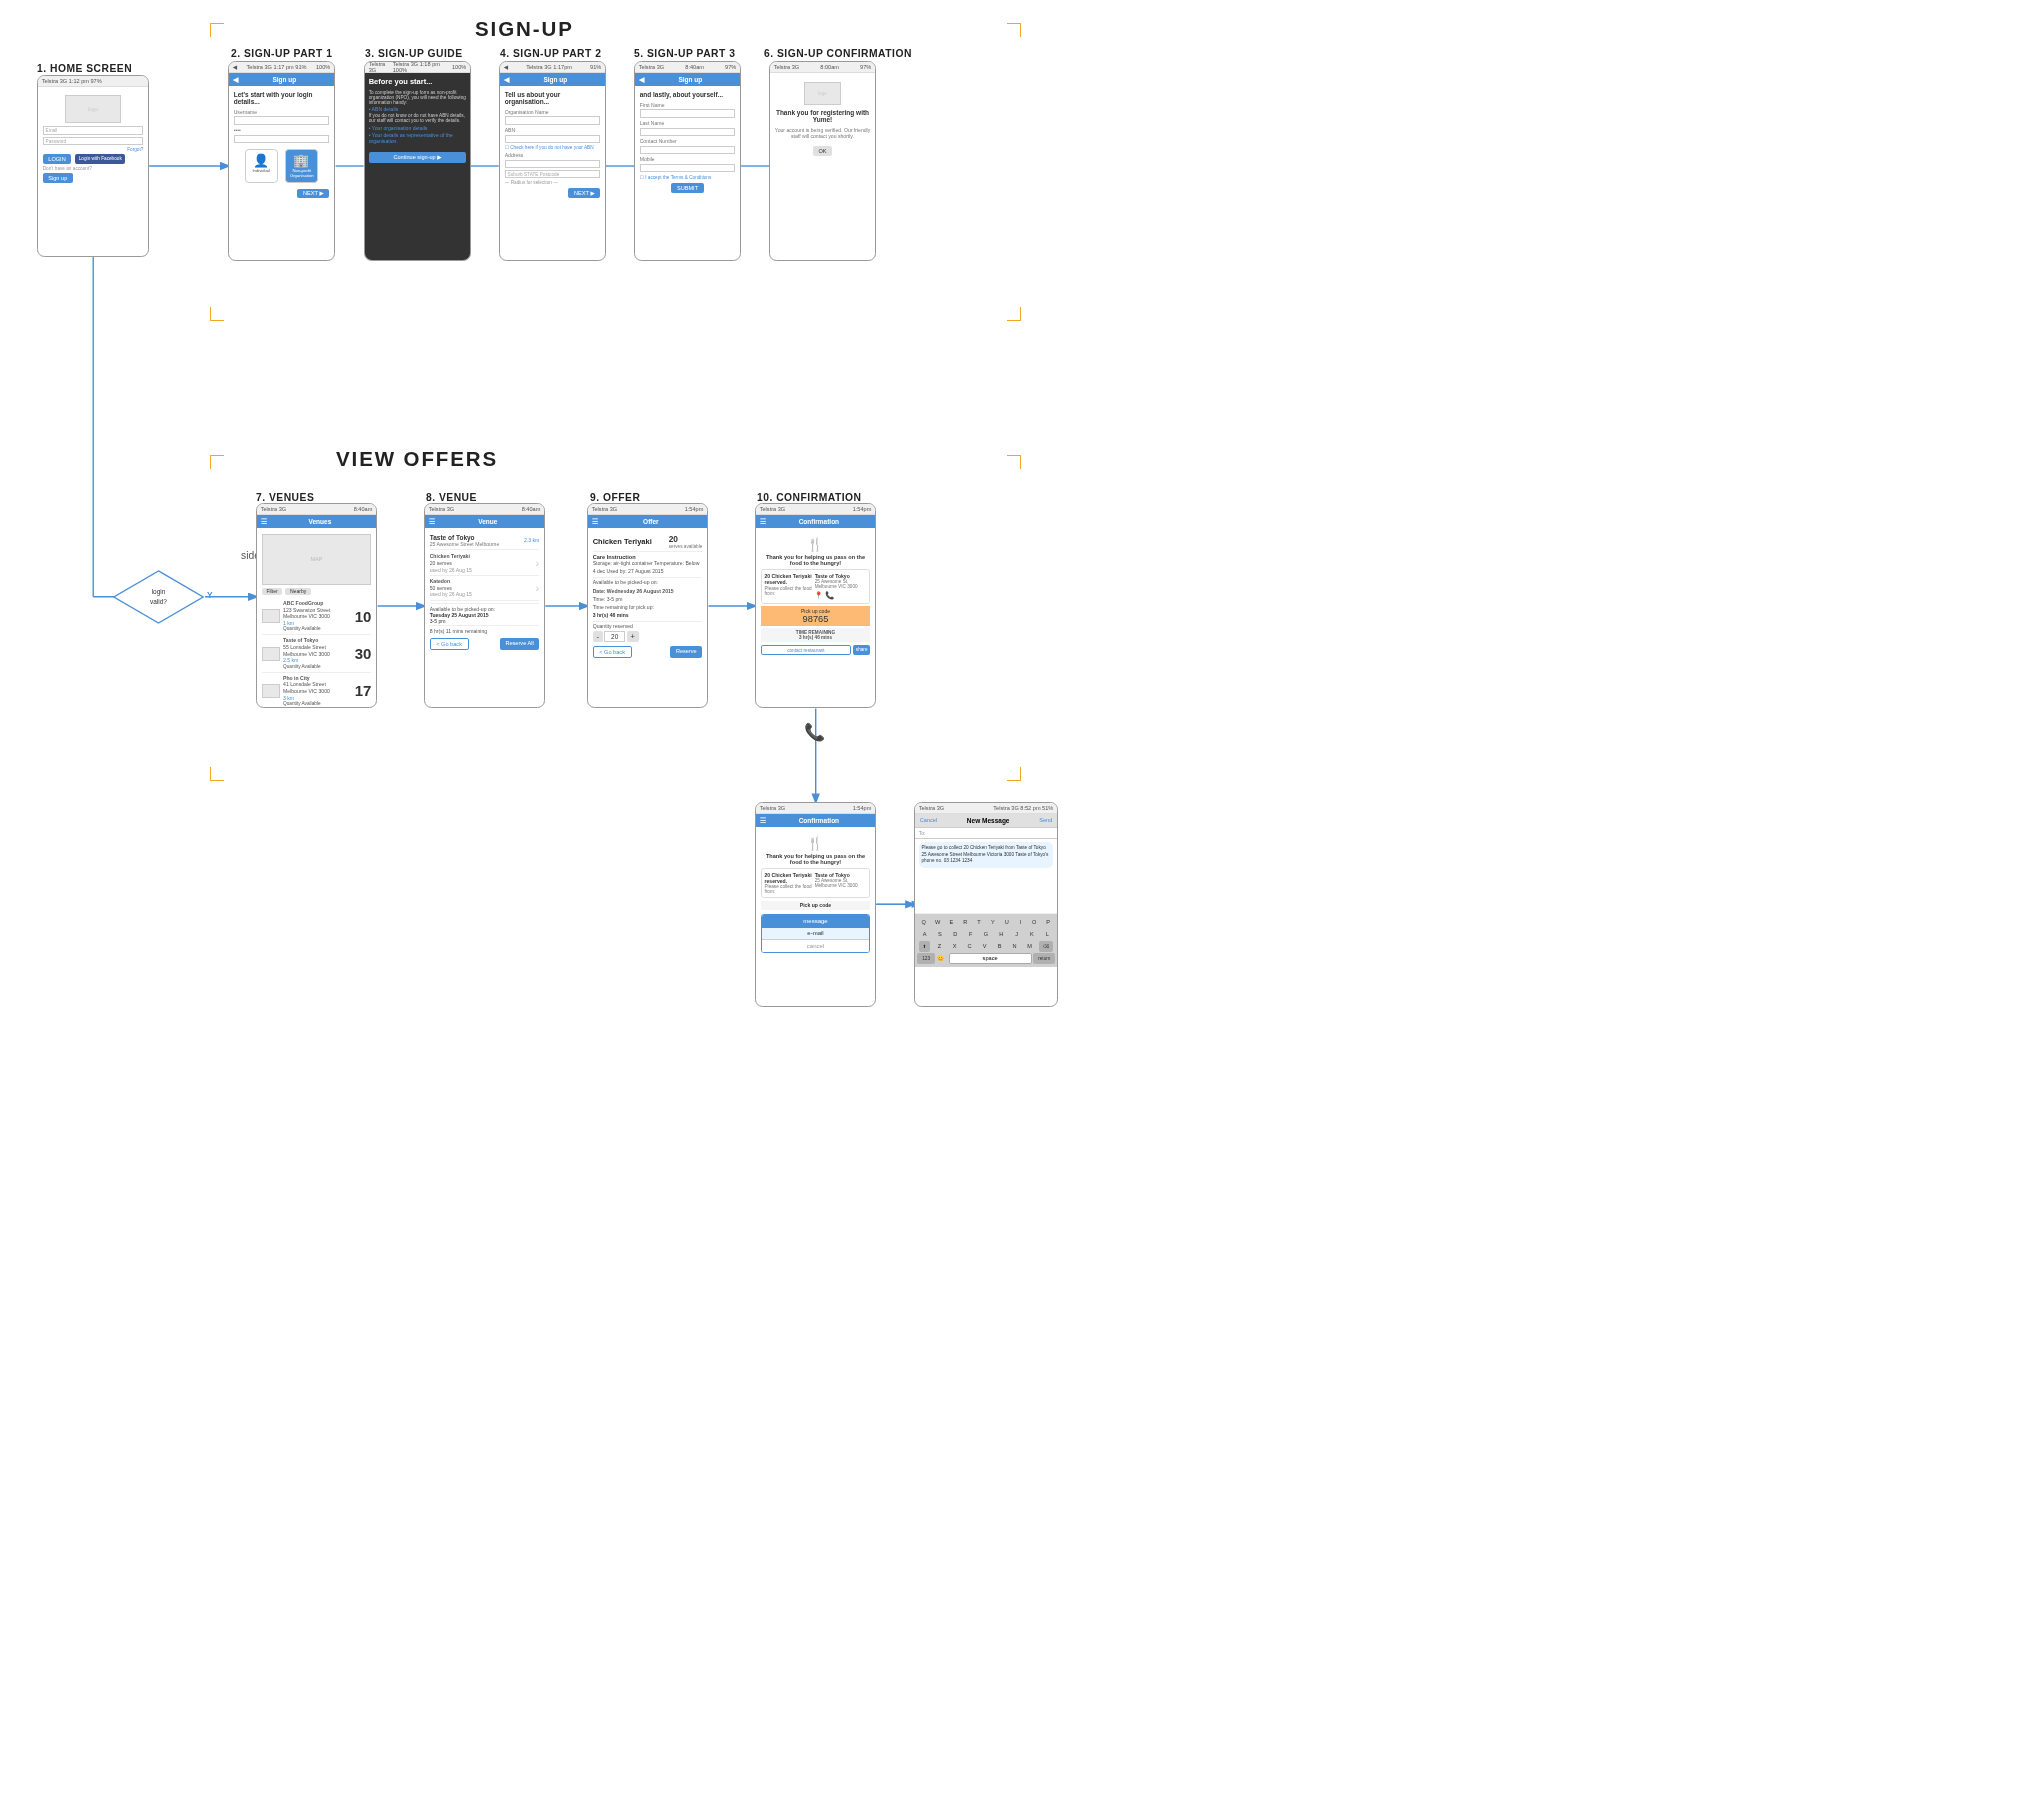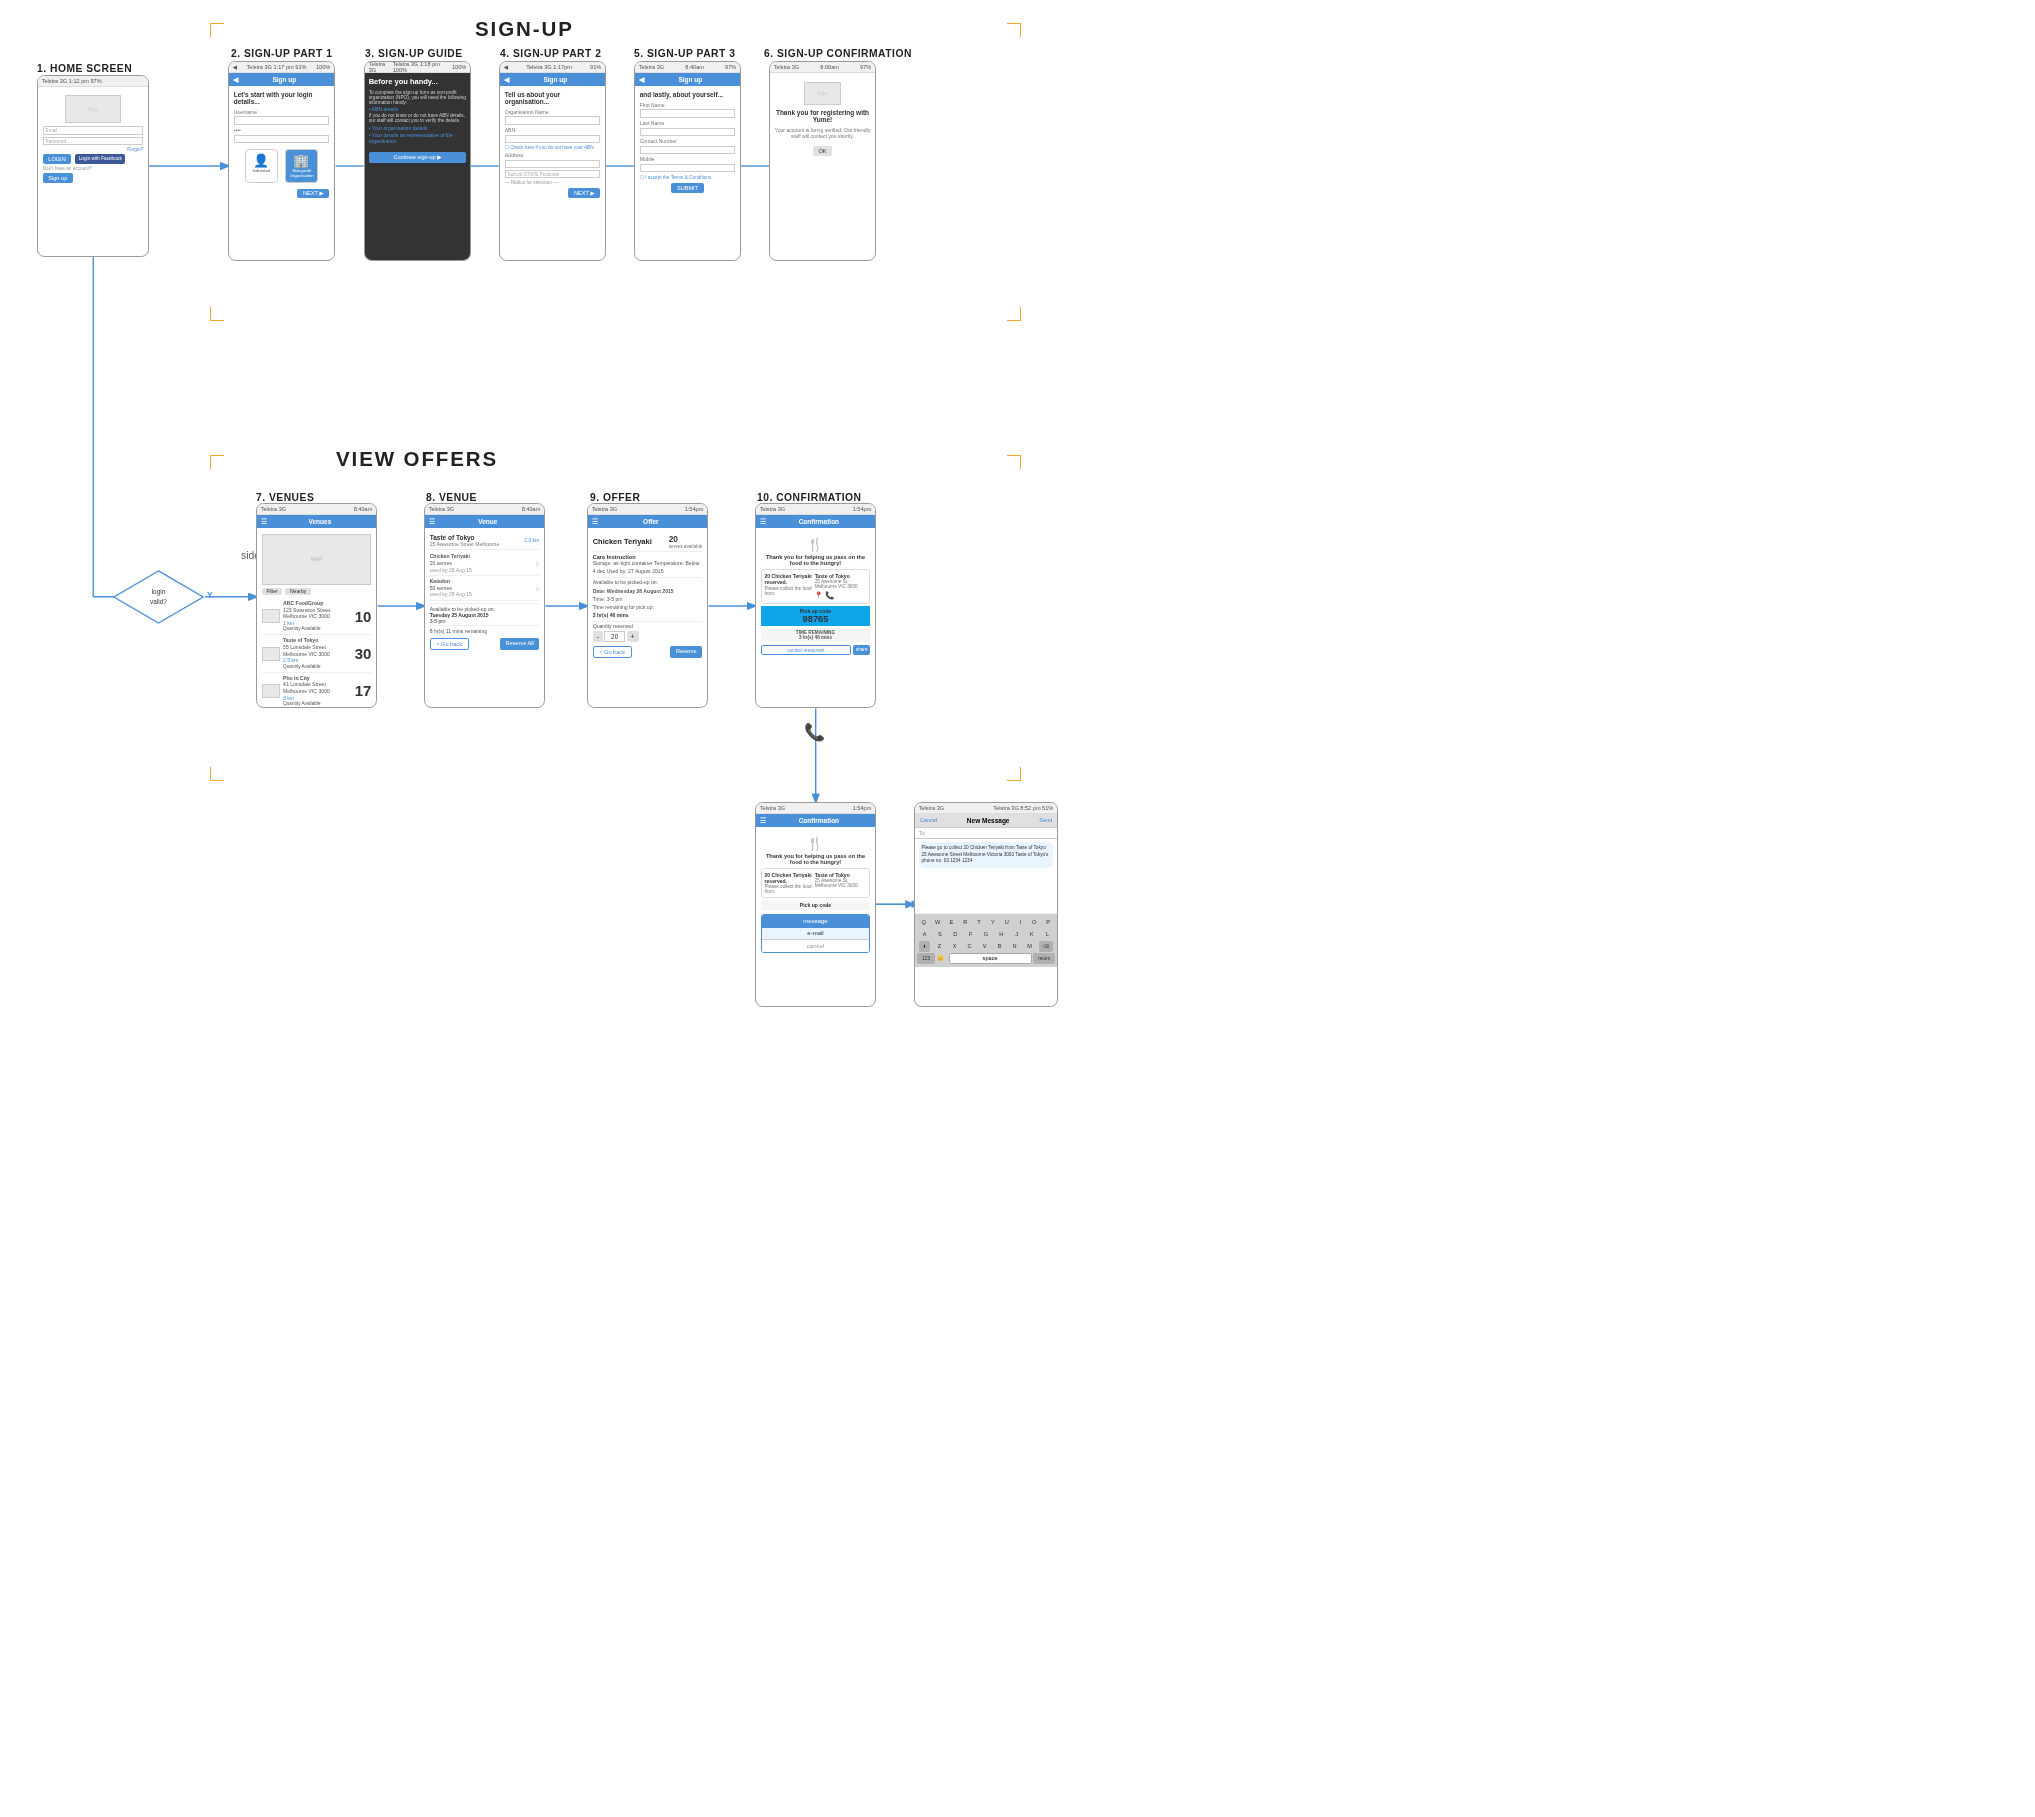--- a/index.html
+++ b/index.html
@@ -534,21 +534,21 @@
   </div>
 
   <div class="screen-label" style="top:48px;left:365px;">3. SIGN-UP GUIDE</div>
   <div class="phone-frame guide-screen">
     <div class="phone-statusbar">
       <span>Telstra 3G</span>
         <span>Telstra 3G  1:18 pm  100%</span>
         <span>100%</span>
     </div>
     <div class="guide-dark">
-      <div style="font-size:7.5px;font-weight:bold;color:#fff;margin-bottom:3.7px;">Before you handy...</div>
+      <div style="font-size:7.5px;font-weight:bold;color:#fff;margin-bottom:3.7px;">Before you start...</div>
       <div style="font-size:4.7px;color:#ccc;margin-bottom:1.9px;">To complete the sign-up form as non-profit organization (NPO), you will need the following information handy:</div>
       <div style="font-size:5.1px;color:#4A90D9;margin:0.9px 0;">• <span>ABN details</span></div>
       <div style="font-size:4.7px;color:#ccc;margin-bottom:1.9px;">If you do not know or do not have ABN details, our staff will contact you to verify the details.</div>
       <div style="font-size:5.1px;color:#4A90D9;margin:0.9px 0;">• <span>Your organisation details</span></div>
       <div style="font-size:5.1px;color:#4A90D9;margin:0.9px 0;">• <span>Your details as representative of the organisation.</span></div>
       <div style="text-align:center;margin-top:7.5px;">
         <div style="background:#4A90D9;color:#fff;padding:2.8px 7.5px;border-radius:1.9px;font-size:5.6px;cursor:pointer;">Continue sign-up ▶</div>
       </div>
     </div>
   </div>
@@ -818,21 +818,21 @@
           <div>
             <div style="font-size:5.1px;font-weight:bold;">Taste of Tokyo</div>
             <div style="font-size:4.7px;color:#777;">25 Awesome St, Melbourne VIC 3000</div>
             <div style="display:flex;gap:1.9px;margin-top:1.9px;">
               <span style="font-size:7.5px;">📍</span>
               <span style="font-size:7.5px;">📞</span>
             </div>
           </div>
         </div>
       </div>
-      <div style="font-size:5.1px;font-weight:bold;text-align:center;background:#0ea5e9;padding:1.9px;margin:0 0;">
+      <div style="font-size:5.1px;font-weight:normal;text-align:center;background:#fdba74;padding:1.9px;margin:0 0;">
         <div>Pick up code</div>
         <div style="font-size:9.3px;color:#333;">98765</div>
       </div>
       <div style="font-size:4.7px;font-weight:bold;text-align:center;color:#555;background:#f5f5f5;padding:1.9px;margin:1.9px 0;">
         <div>TIME REMAINING</div>
         <div>3 hr(s) 46 mins</div>
       </div>
       <div style="display:flex;gap:1.9px;margin-top:2.8px;">
         <div class="btn-outline" style="font-size:4.7px;padding:1.9px 2.8px;flex:1;text-align:center;">contact restaurant</div>
         <div class="btn-blue" style="font-size:4.7px;padding:1.9px 2.8px;">share</div>

